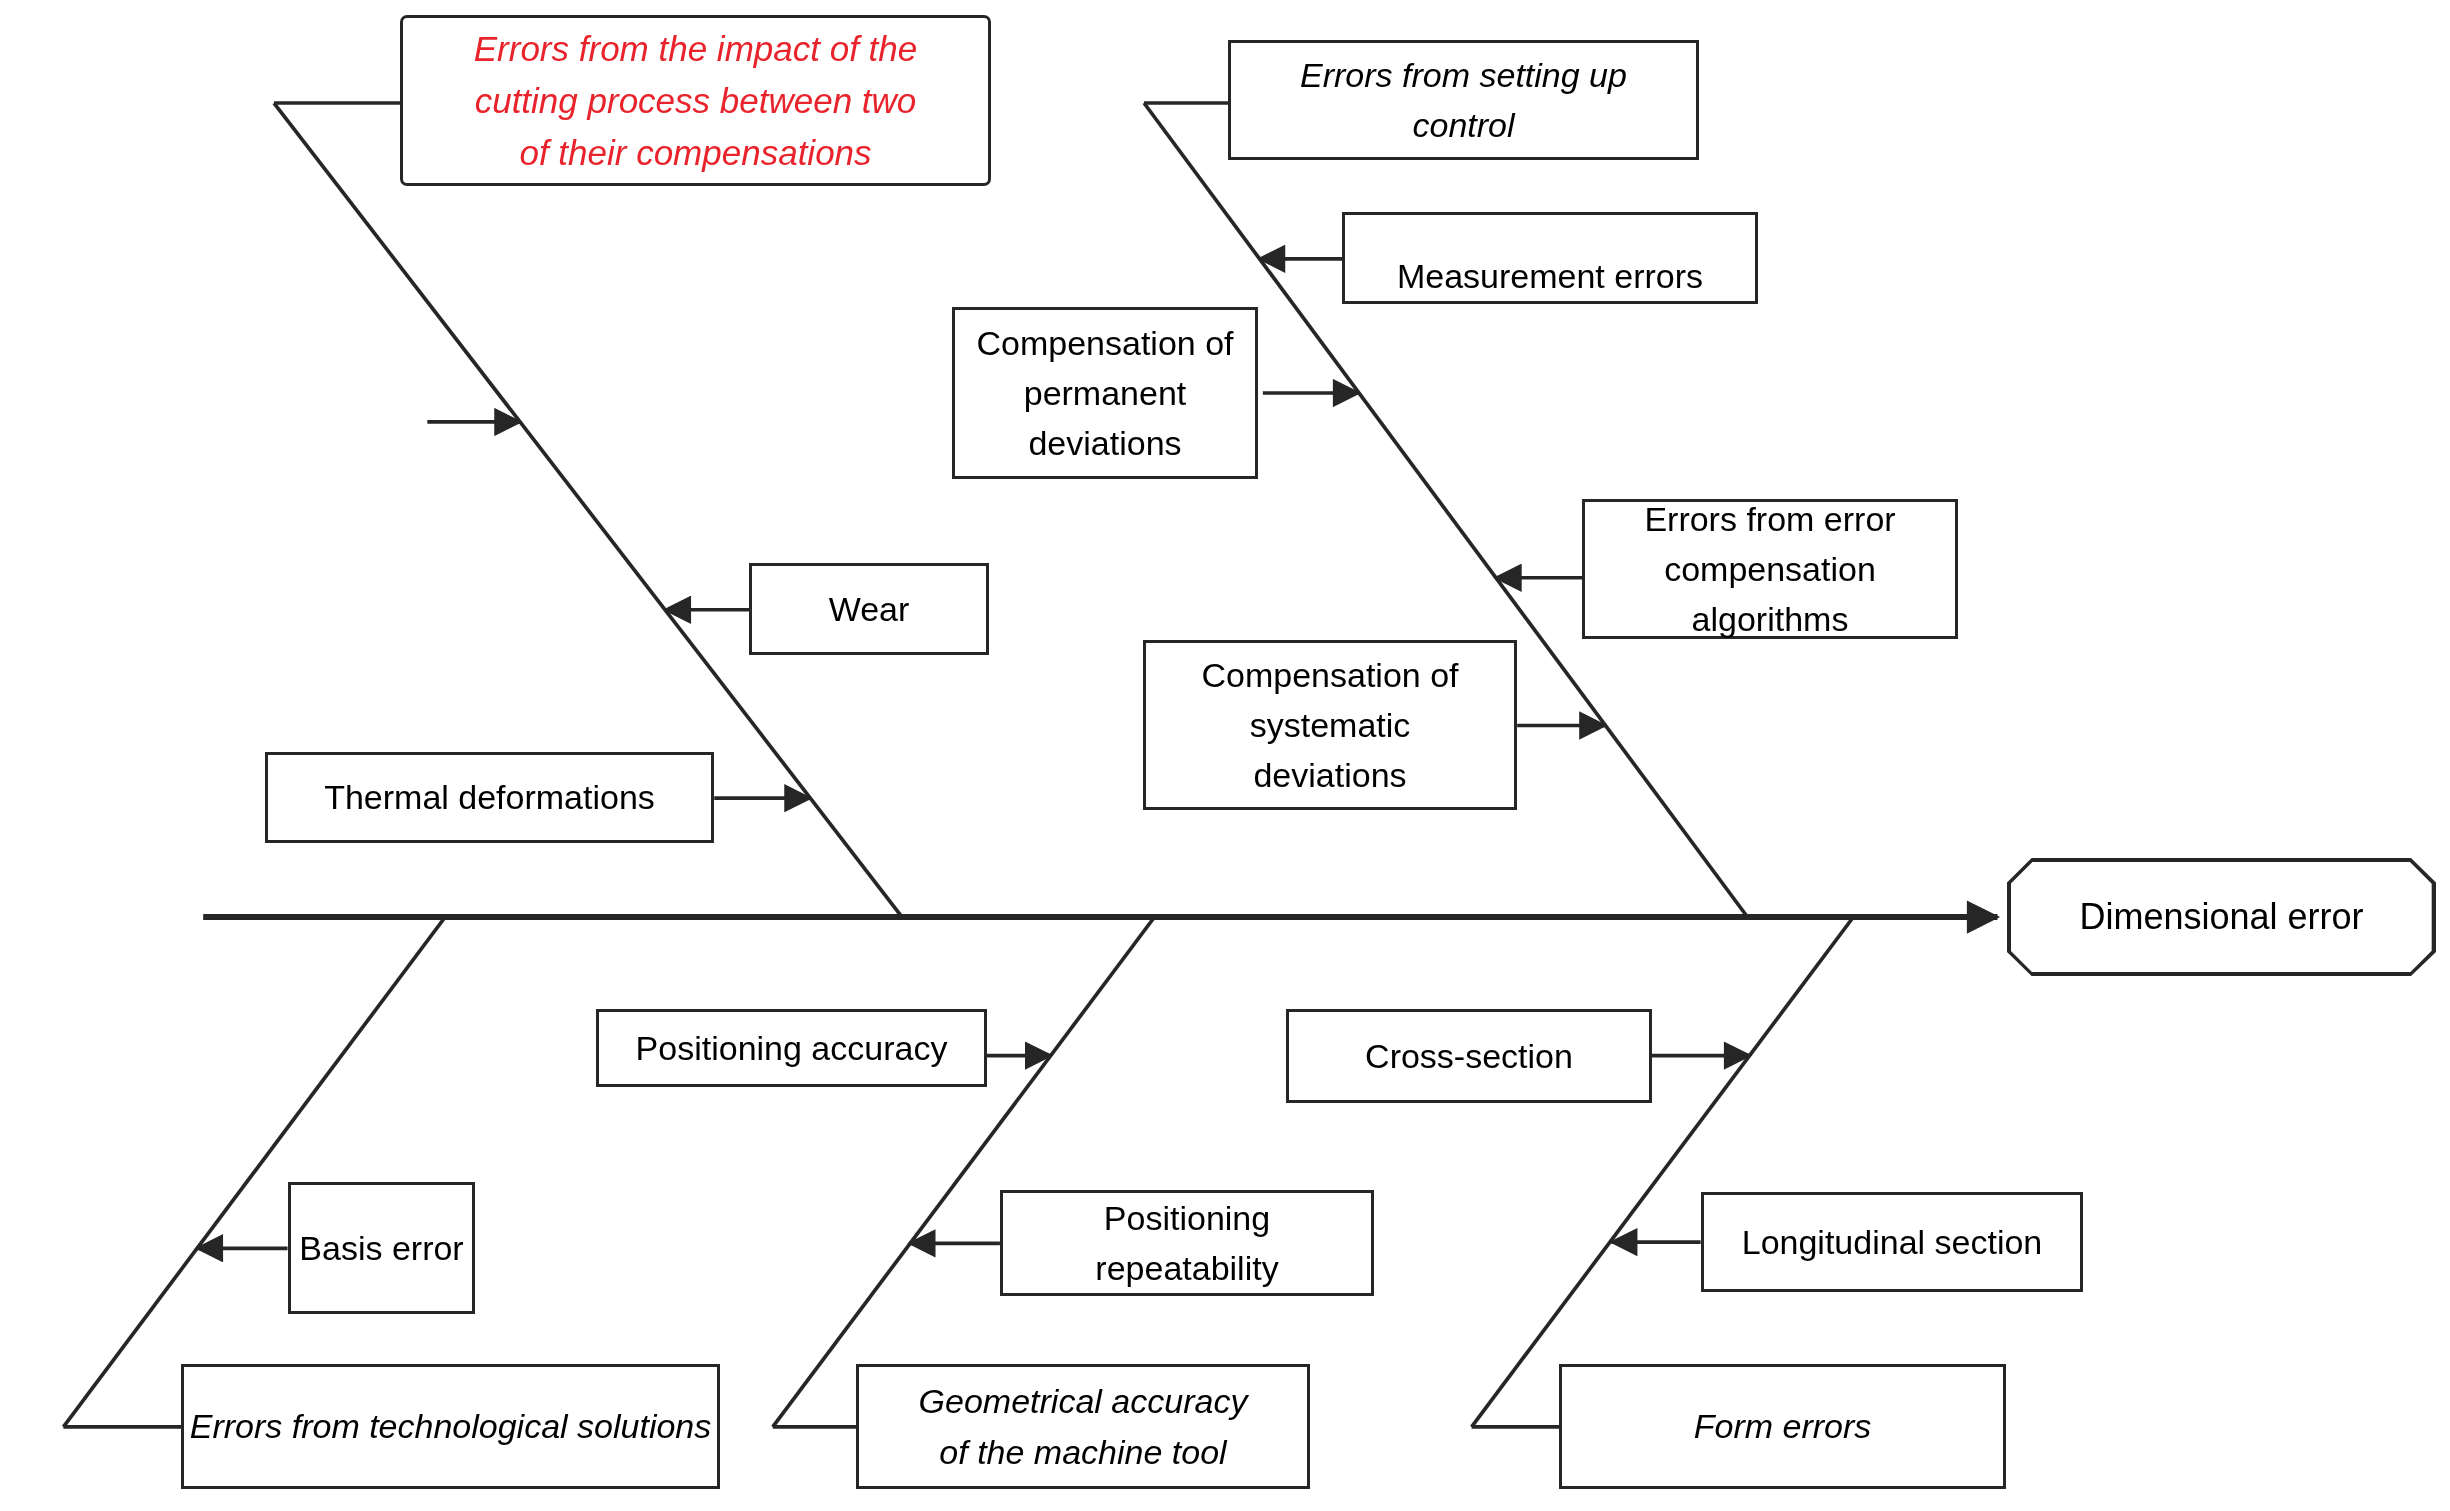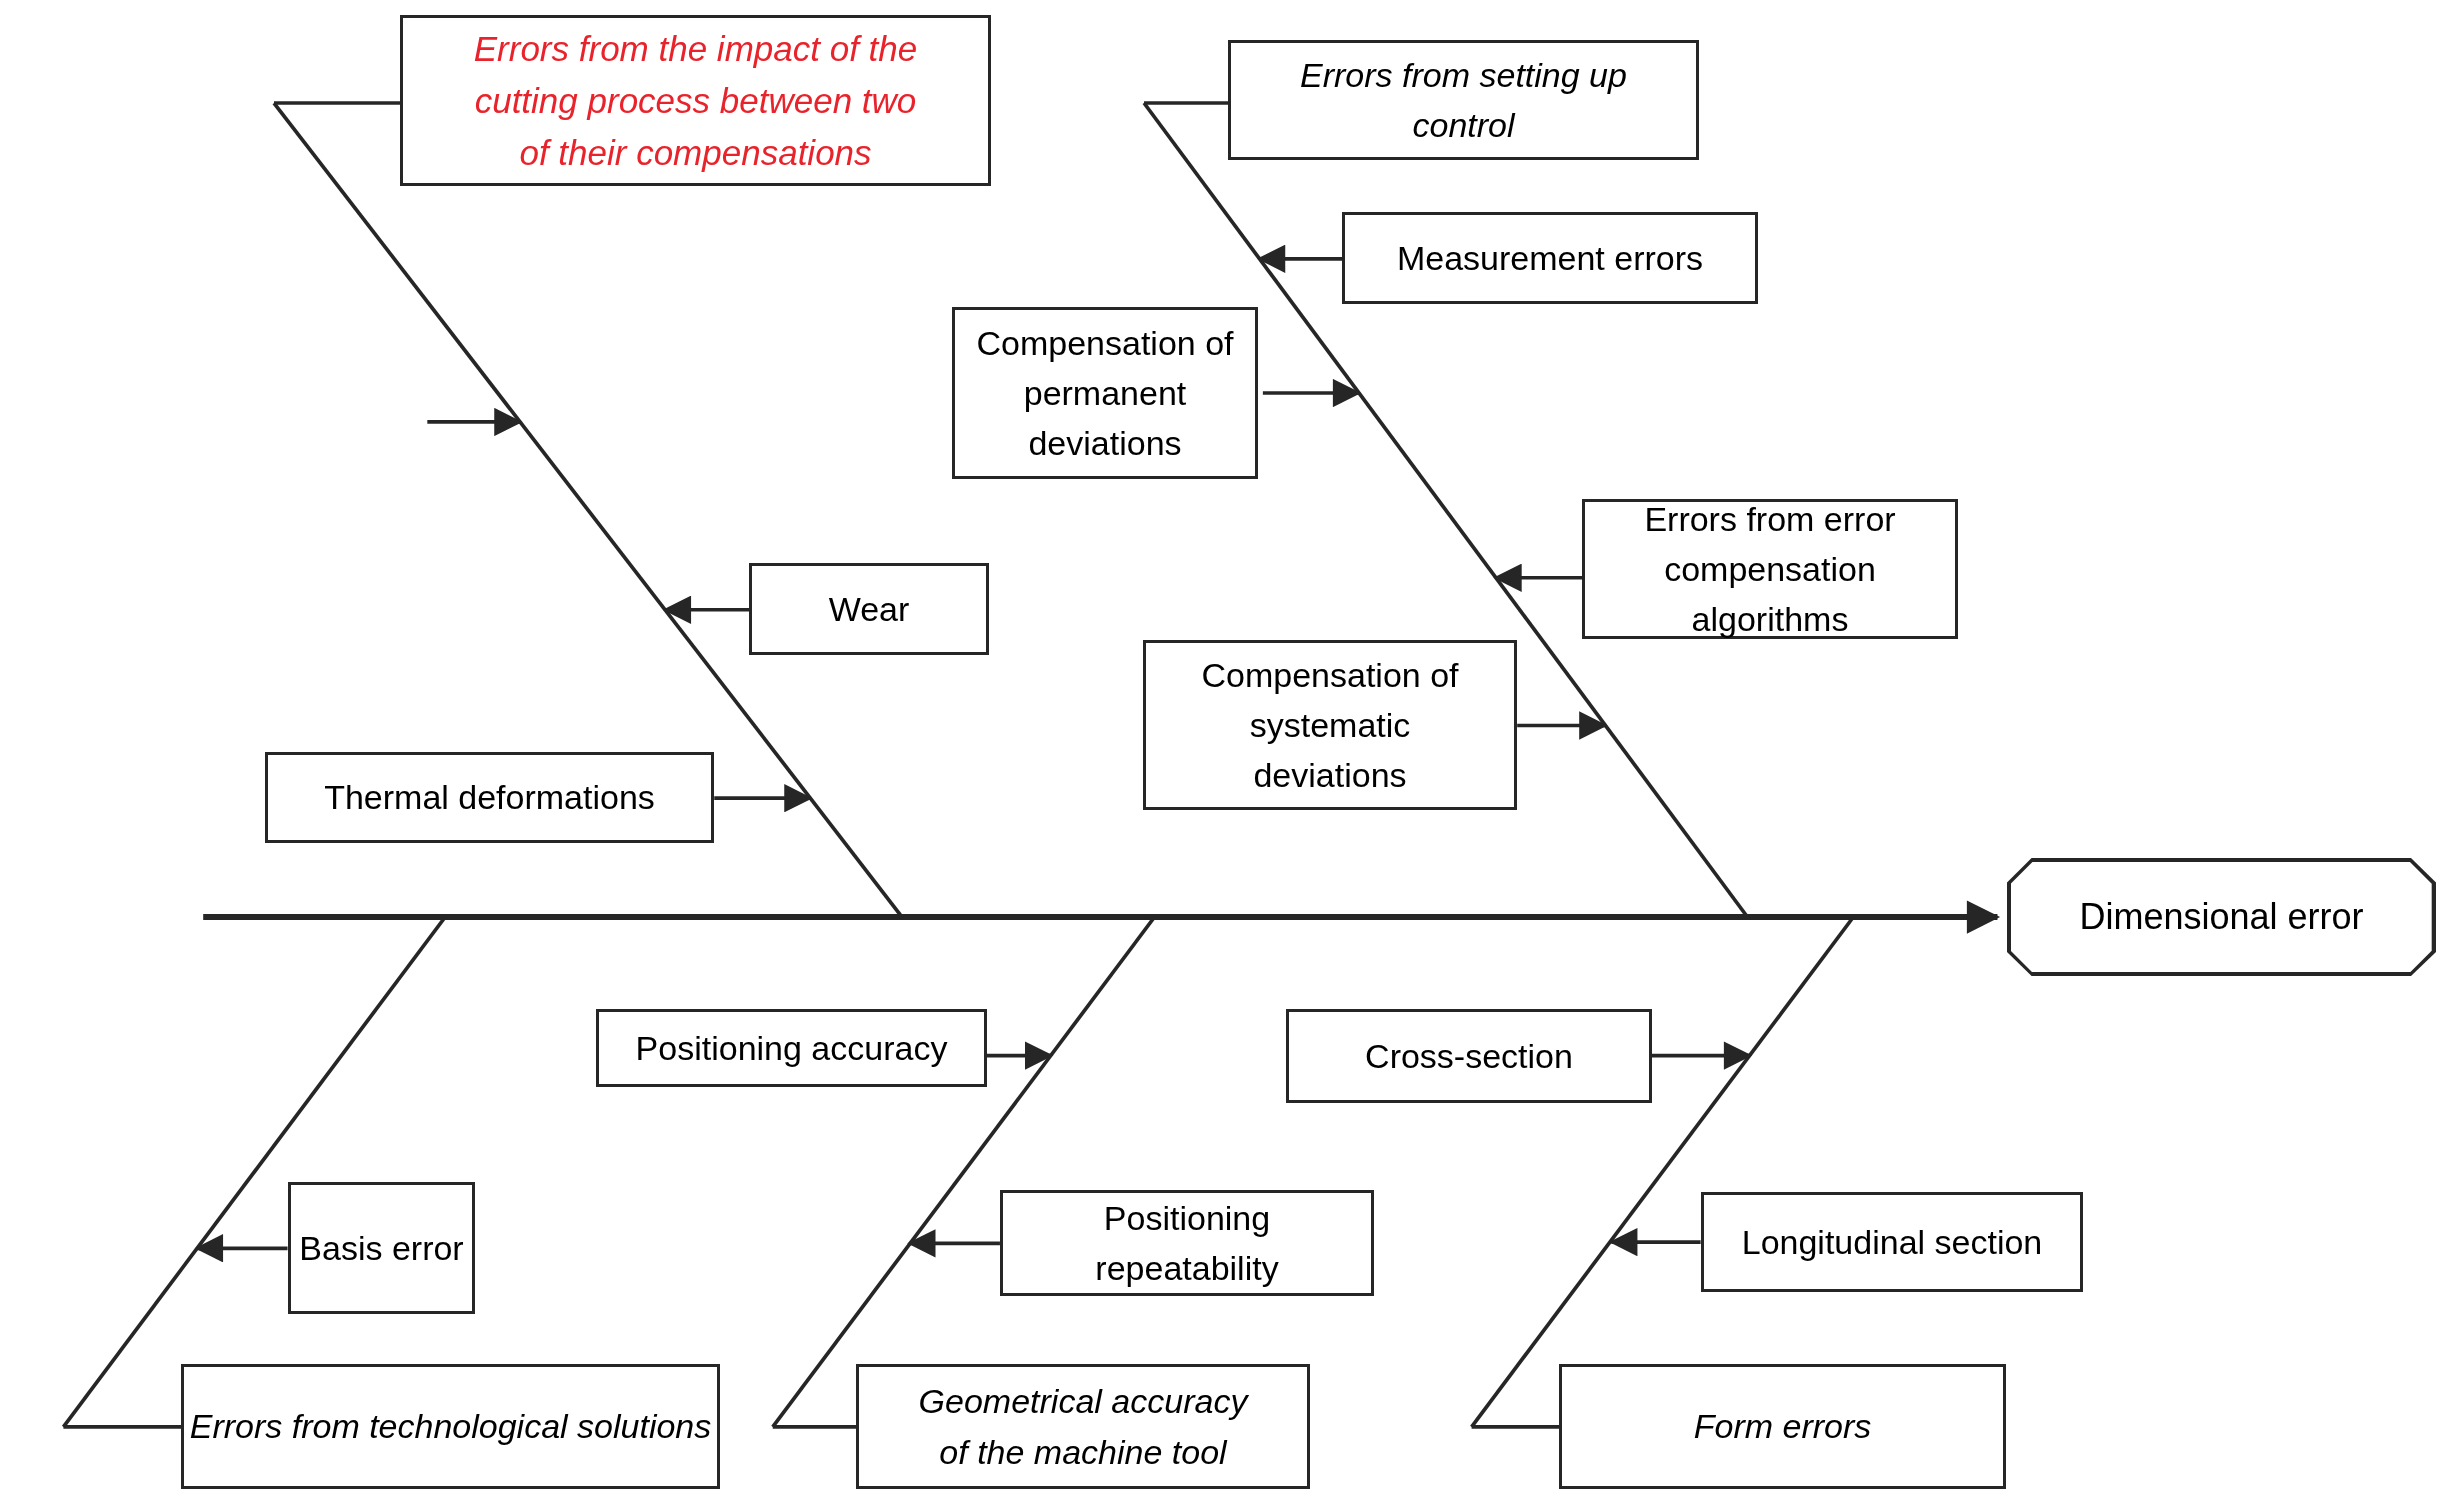--- a/index.html
+++ b/index.html
@@ -80,34 +80,34 @@
     <line x1="2051" y1="638" x2="2207" y2="638" marker-end="url(#arr)"></line>
     <line x1="2570" y1="938" x2="2429" y2="938" marker-end="url(#arr)"></line>
     <line x1="2464" y1="1178" x2="2607" y2="1178" marker-end="url(#arr)"></line>
     <line x1="1555" y1="1714" x2="1707" y2="1714" marker-end="url(#arr)"></line>
     <line x1="2683" y1="1714" x2="2842" y2="1714" marker-end="url(#arr)"></line>
     <line x1="467" y1="2027" x2="320" y2="2027" marker-end="url(#arr)"></line>
     <line x1="1624" y1="2019" x2="1477" y2="2019" marker-end="url(#arr)"></line>
     <line x1="2762" y1="2017" x2="2617" y2="2017" marker-end="url(#arr)"></line>
   </svg>
 
-  <div class="box italic red w770" style="left:400px;top:15.4px;width:591px;height:171px;">
+  <div class="box italic red w770" style="left:400px;top:15.4px;width:591px;height:171px;border-radius:7px;">
     <span>Errors from the impact of the cutting process between two of their compensations</span>
   </div>
   <div class="box nowrap" style="left:749px;top:563px;width:240px;height:92px;">
     <span>Wear</span>
   </div>
   <div class="box nowrap" style="left:265px;top:752px;width:449px;height:91px;">
     <span>Thermal deformations</span>
   </div>
 
   <div class="box italic w600" style="left:1228px;top:40px;width:471px;height:120px;">
     <span>Errors from setting up control</span>
   </div>
-  <div class="box nowrap" style="left:1342px;top:212px;width:416px;height:92px;">
+  <div class="box nowrap" style="left:1342px;top:212px;width:416px;height:92px;align-items:flex-end;">
     <span>Measurement errors</span>
   </div>
   <div class="box" style="left:952px;top:307px;width:306px;height:172px;">
     <span>Compensation of permanent deviations</span>
   </div>
   <div class="box" style="left:1582px;top:499px;width:376px;height:140px;">
     <span>Errors from error compensation algorithms</span>
   </div>
   <div class="box w470" style="left:1143px;top:640px;width:374px;height:170px;">
     <span>Compensation of systematic deviations</span>

